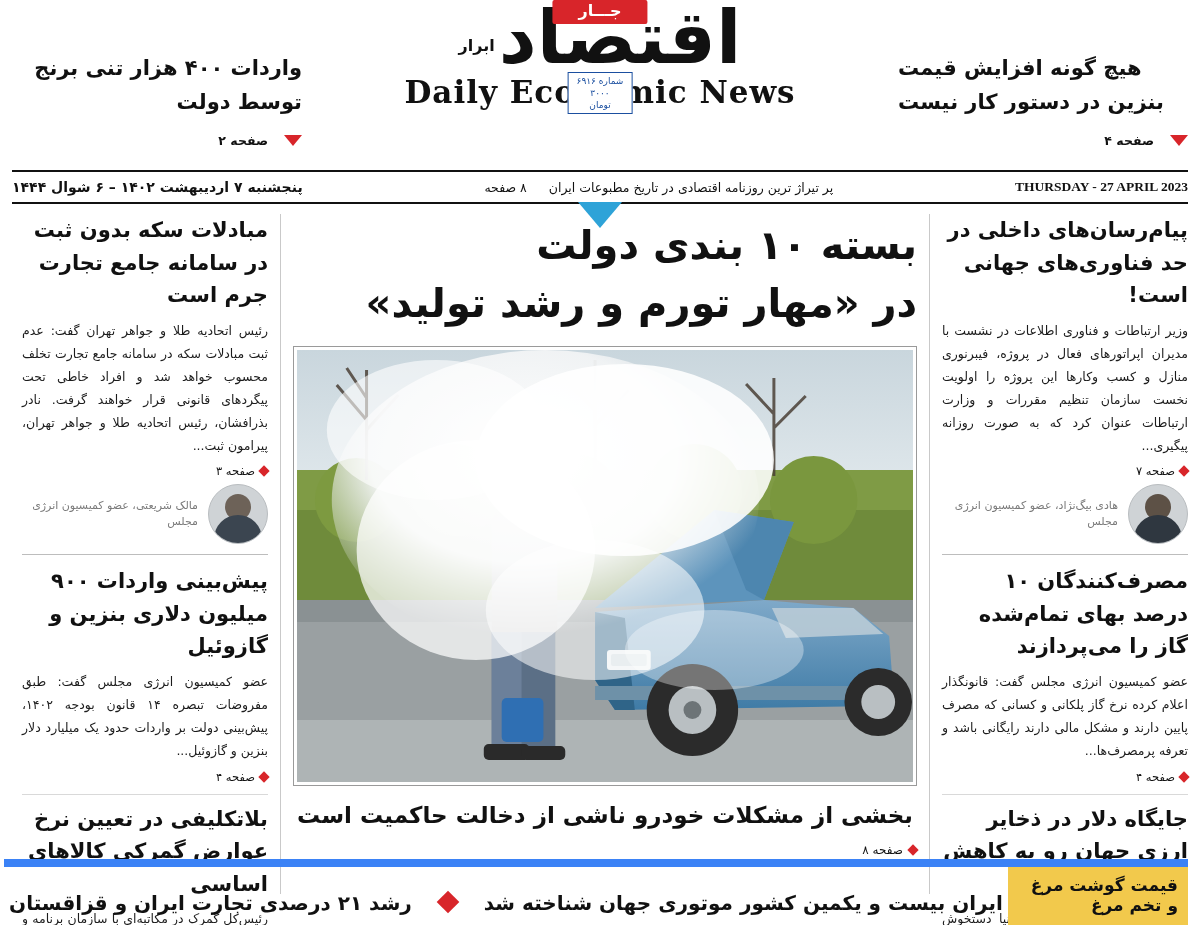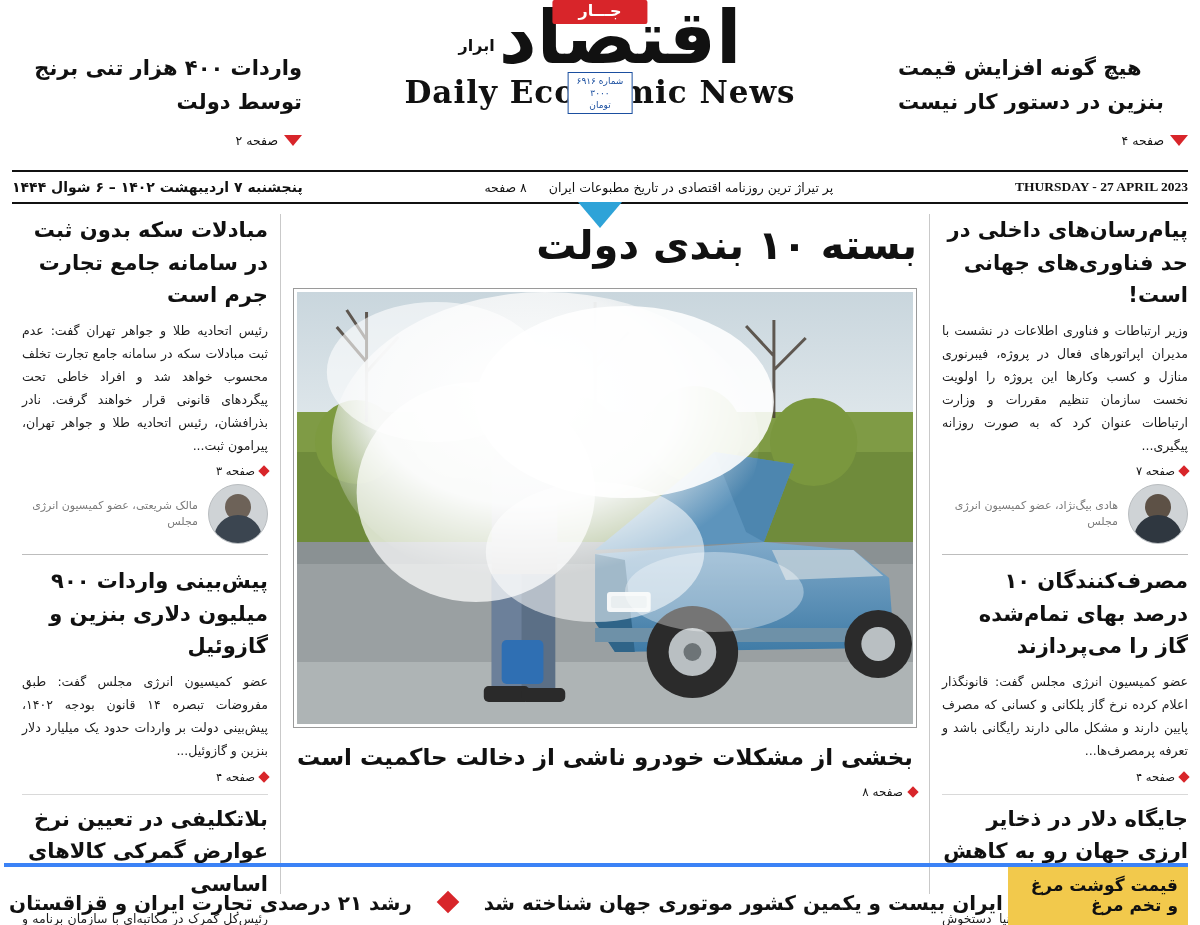--- a/index.html
+++ b/index.html
@@ -40,23 +40,24 @@
     font-size: 21px;
     font-weight: bold;
     line-height: 1.6;
     text-align: right;
   }
   .mast-side.left .teaser { text-align: left; }
   .mast-side.right .teaser { text-align: right; }
   .page-ref {
     display: flex;
     align-items: center;
-    gap: 6px;
+    gap: 16px;
     font-size: 12.5px;
     margin-top: 14px;
+    font-weight: bold;
   }
   .page-ref.to-left { justify-content: flex-start; }
   .tri-red {
     width: 0; height: 0;
     border-left: 9px solid transparent;
     border-right: 9px solid transparent;
     border-top: 11px solid #d8252a;
     display: inline-block;
   }
   .mast-center {
@@ -293,21 +294,21 @@
     font-size: 12px;
     margin-top: 10px;
   }
 
   
   .footer {
     position: absolute;
     left: 4px; right: 12px;
     bottom: 0;
     height: 58px;
-    border-top: 4px solid #3b82f6;
+    border-top: 8px solid #3b82f6;
     display: flex;
     align-items: center;
     justify-content: space-between;
     overflow: hidden;
   }
   .footer-item {
     font-size: 20px;
     font-weight: bold;
     line-height: 1.3;
     padding-top: 14px;
@@ -422,20 +423,21 @@
 
       </div>
 
     </div>
 
     <div class="vline"></div>
 
     <div class="col col-center">
       <div class="lead-head">
         <span class="l1">بسته ۱۰ بندی دولت</span>
+        <span class="l2">در «مهار تورم و رشد تولید»</span>
       </div>
 
       <div class="photo-wrap">
         <div class="photo">
           <svg viewBox="0 0 620 432" preserveAspectRatio="none">
             <defs>
               <linearGradient id="sky" x1="0" y1="0" x2="0" y2="1">
                 <stop offset="0%" stop-color="#c9d6dd"></stop>
                 <stop offset="100%" stop-color="#e8eef1"></stop>
               </linearGradient>

